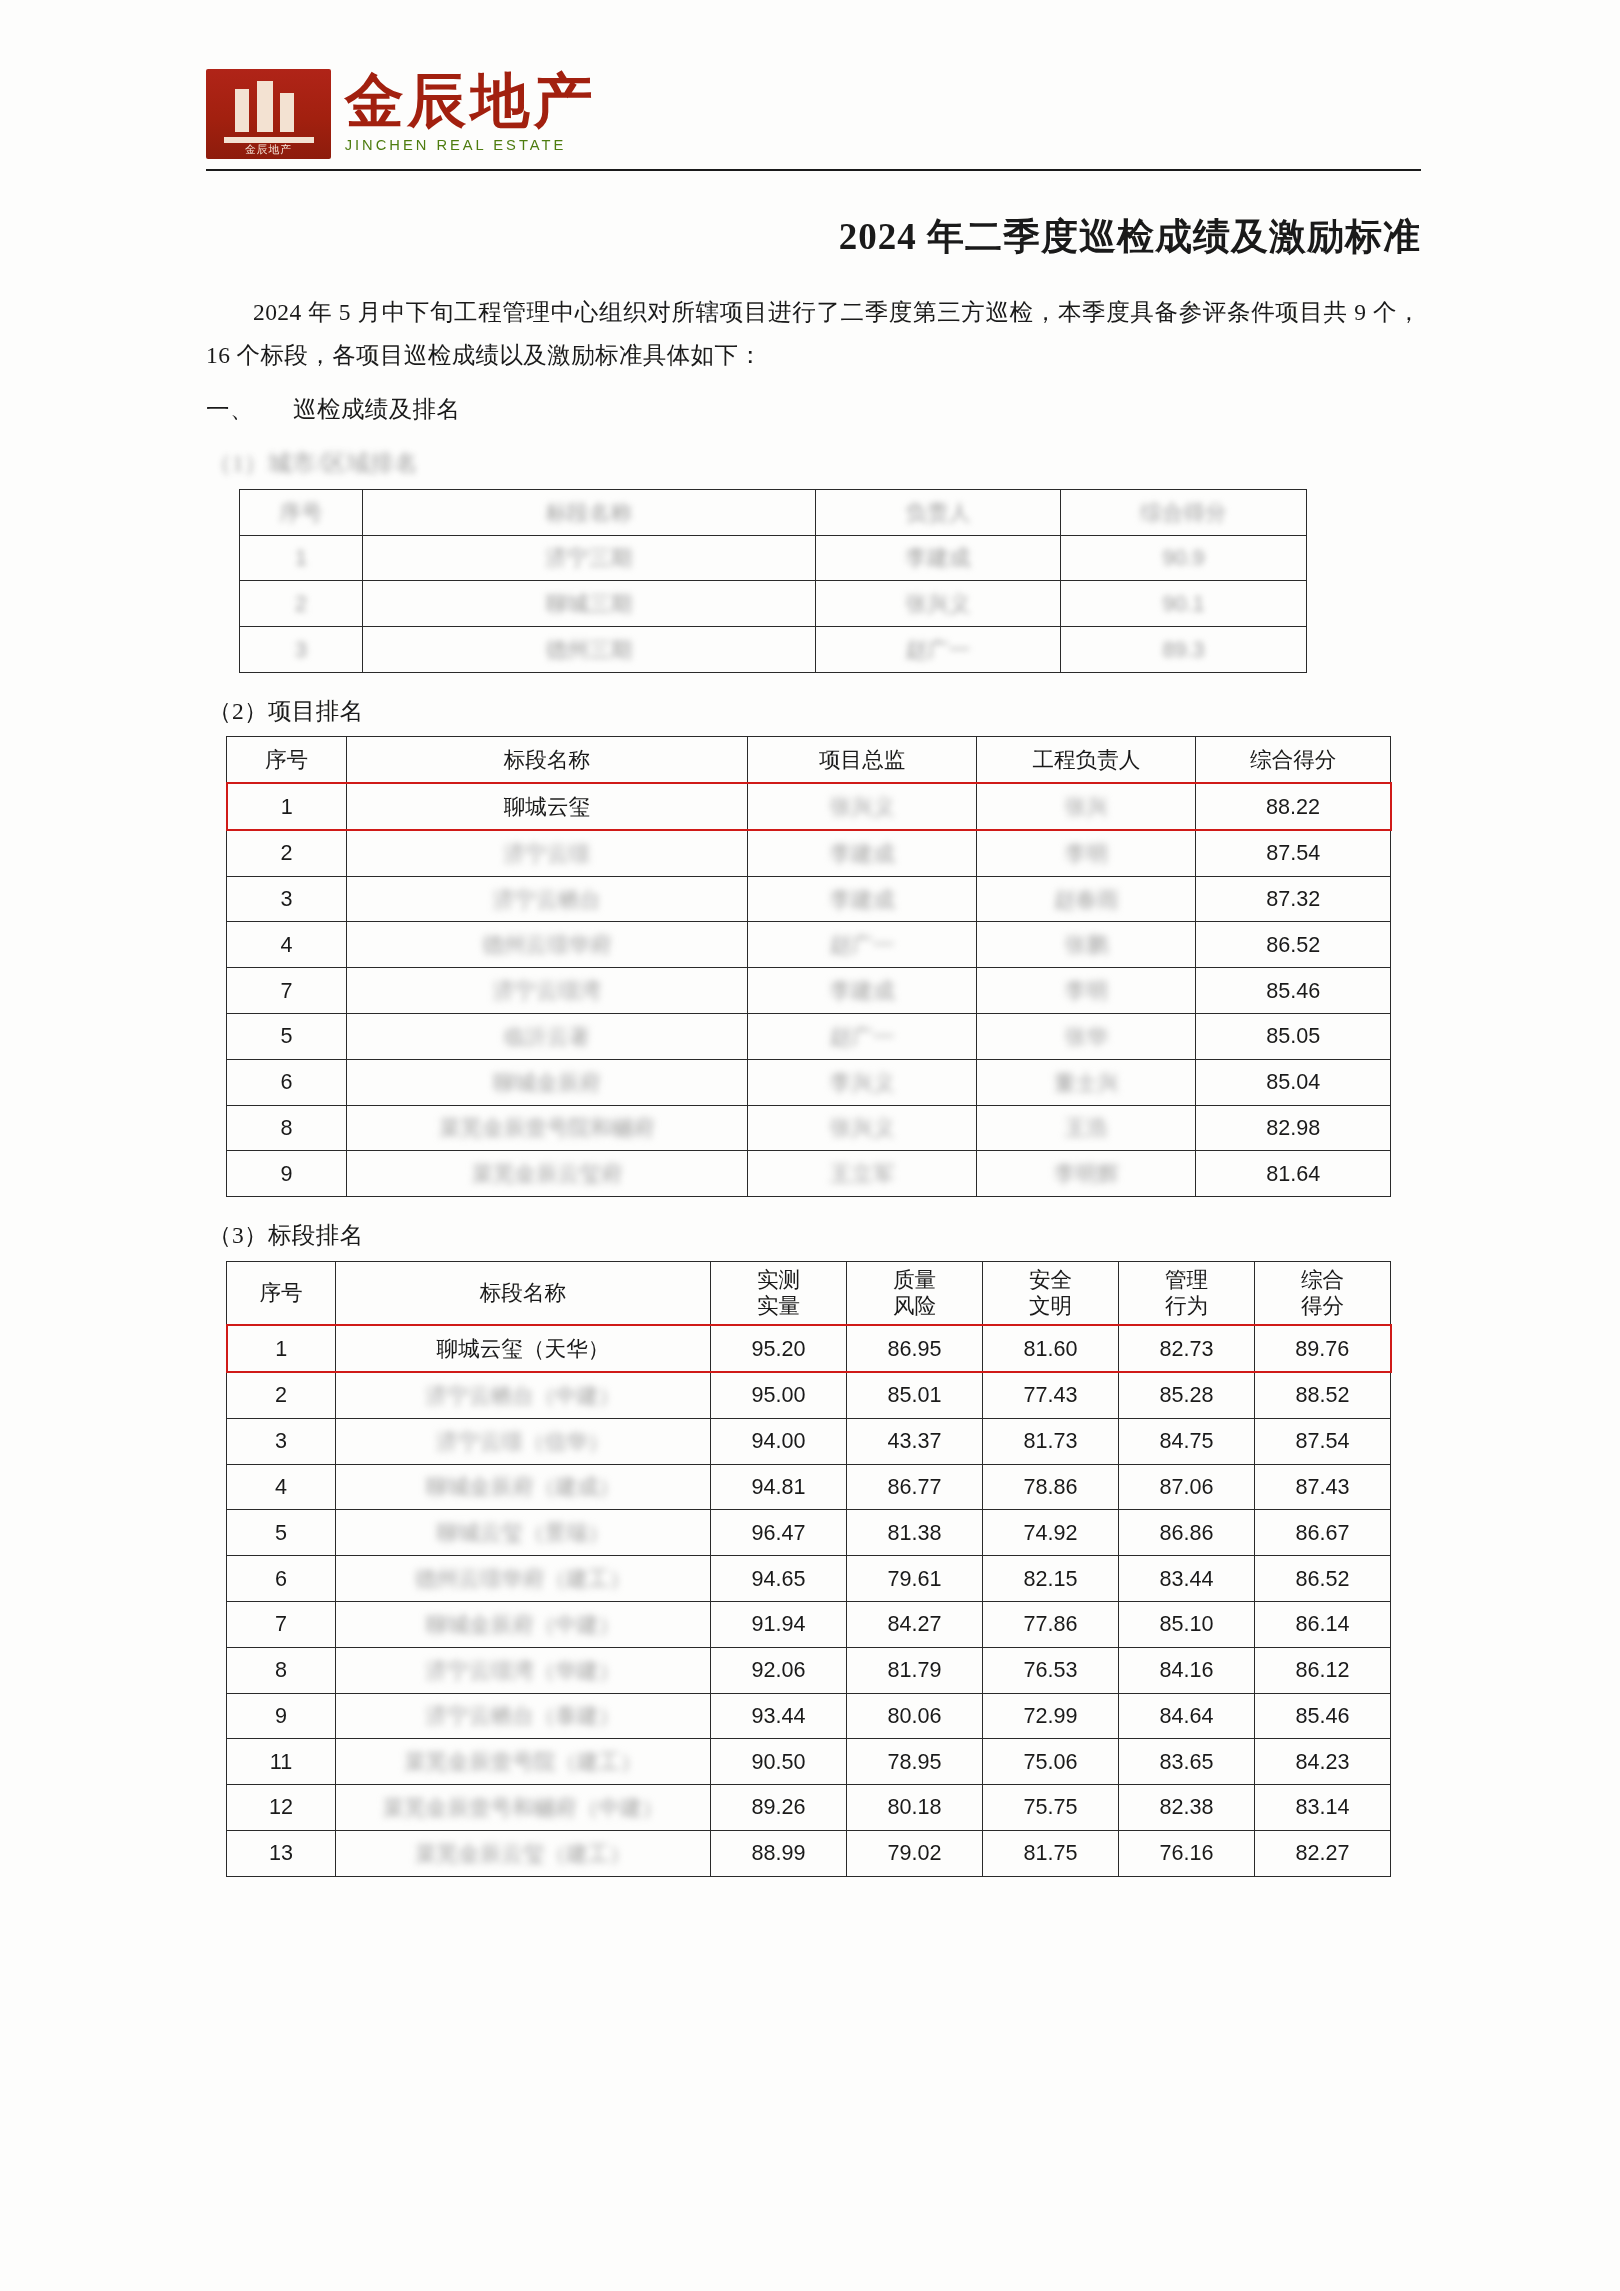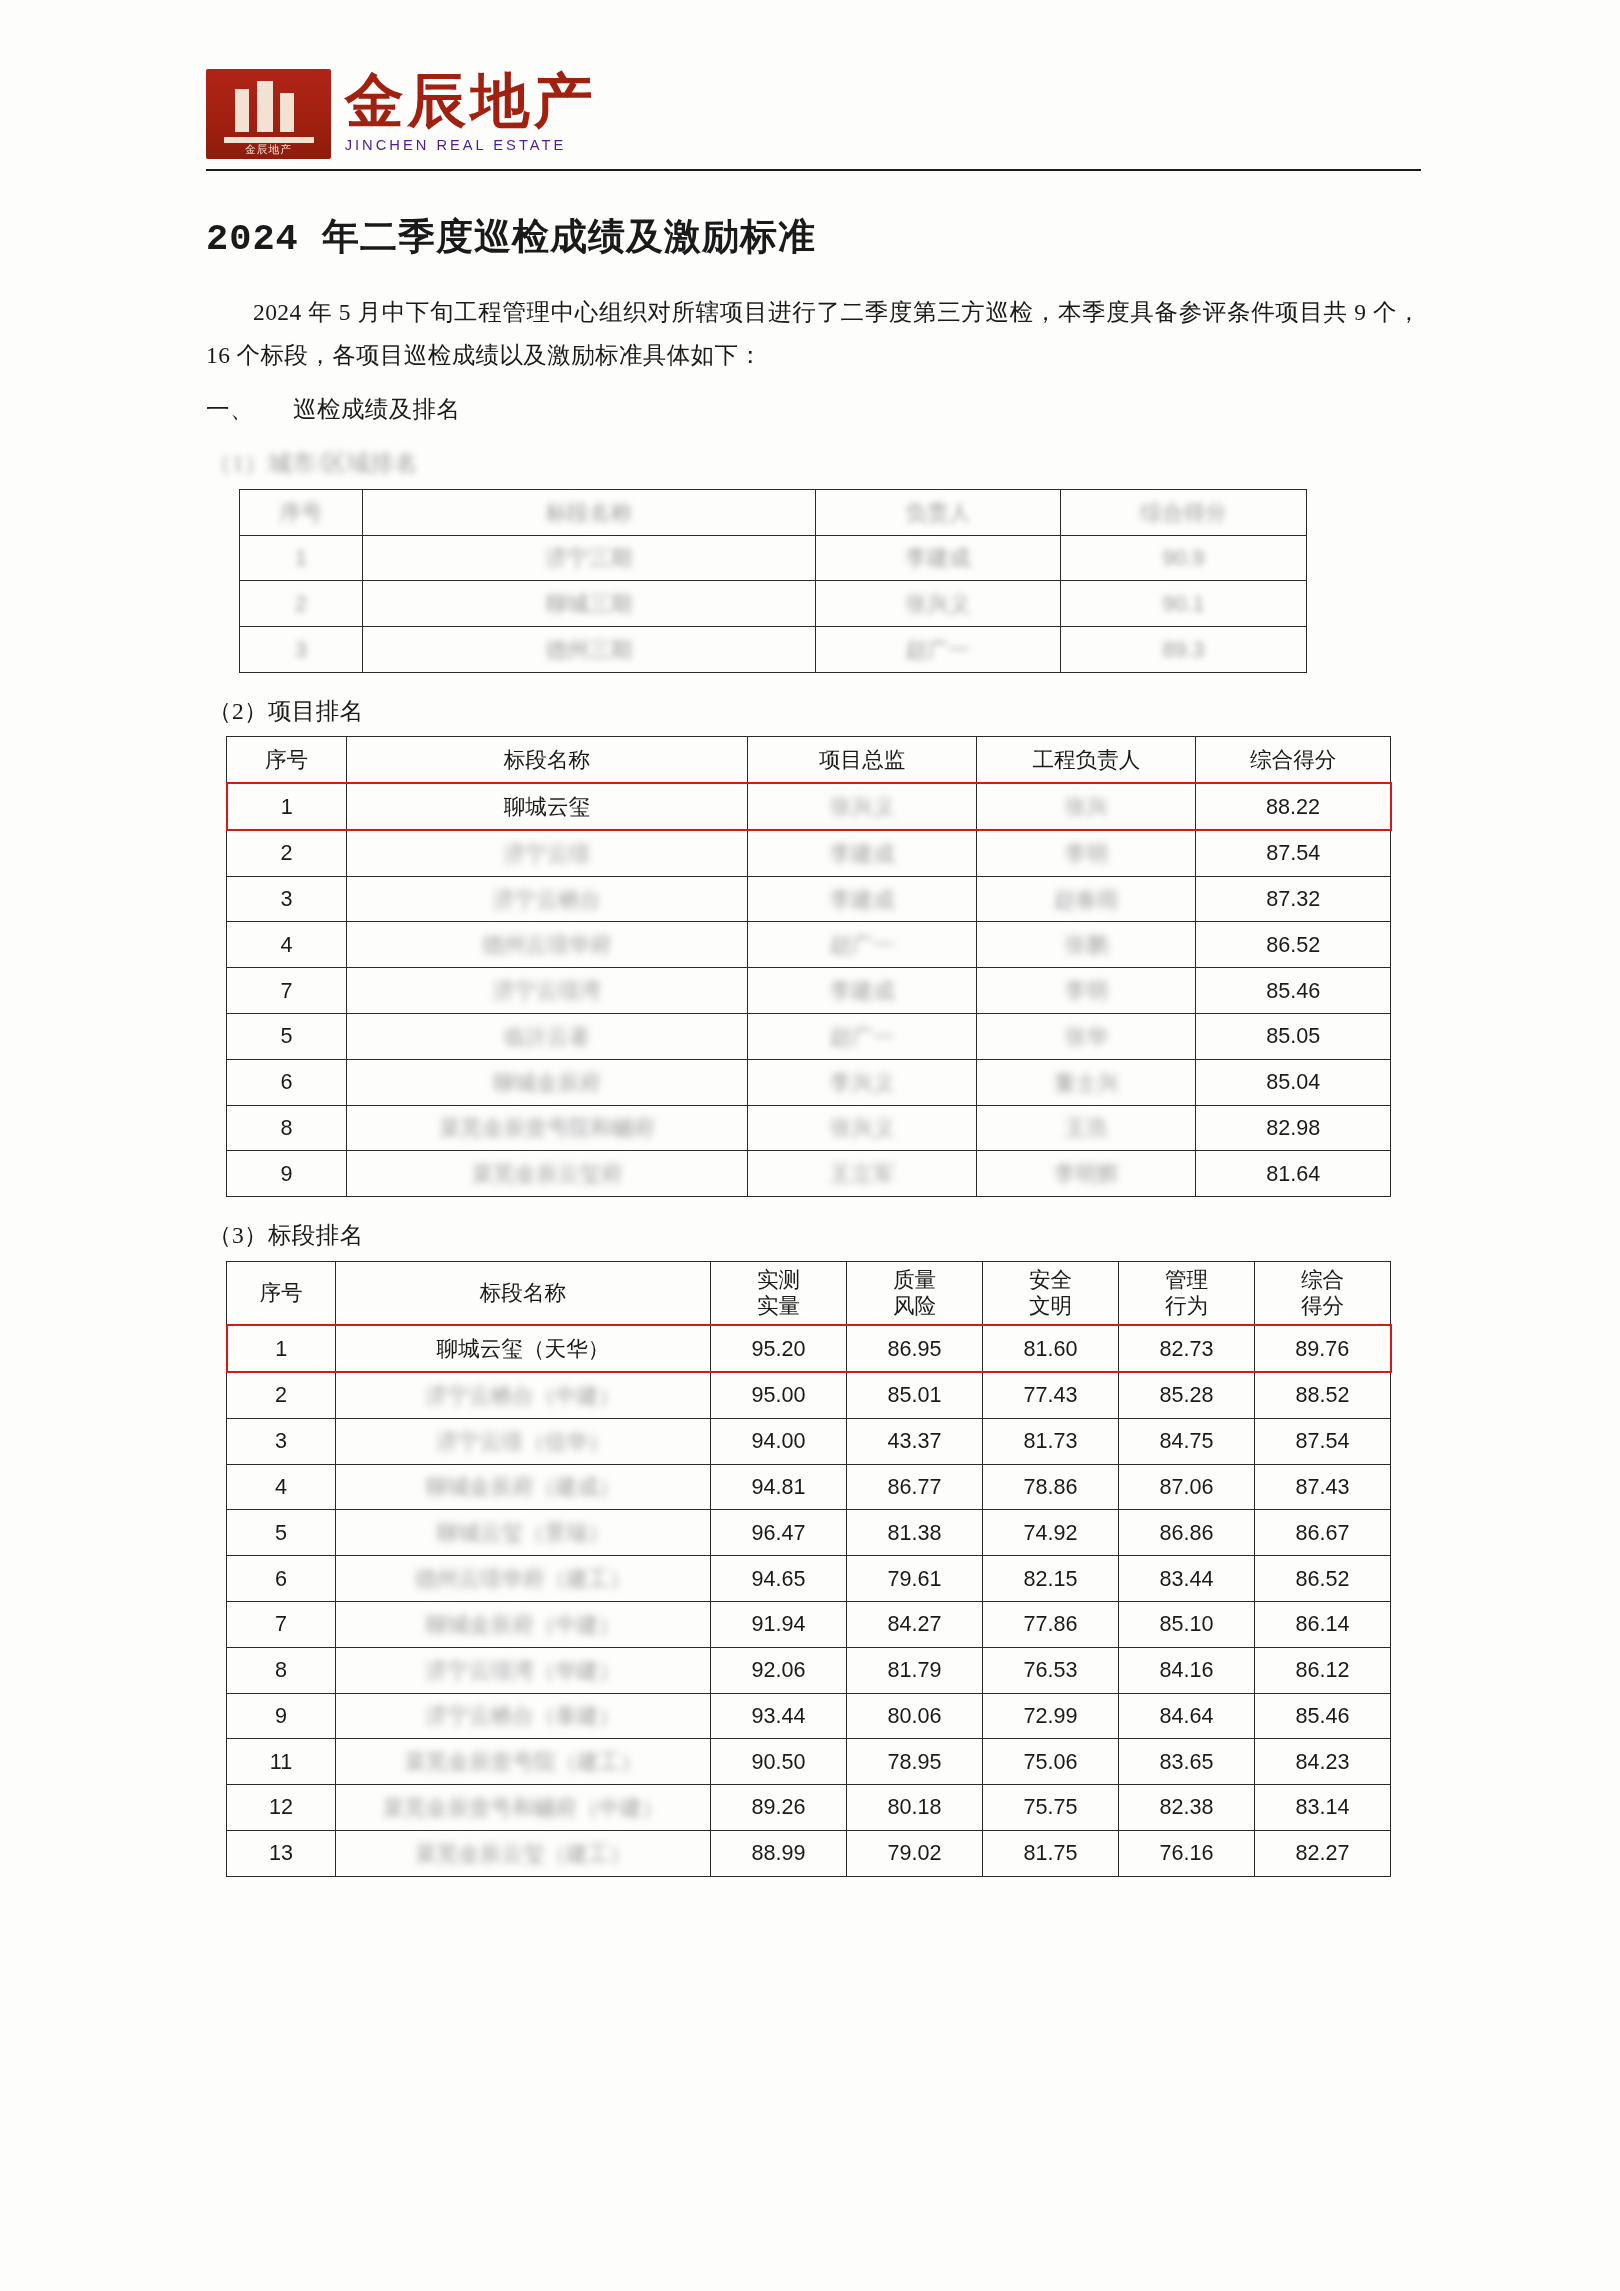--- a/index.html
+++ b/index.html
@@ -76,34 +76,34 @@
   .logo-cn {
     font-size: 59px;
     font-weight: bold;
     color: #a2200f;
     letter-spacing: 3.9px;
     line-height: 1.05;
     font-family: "Liberation Serif", serif;
   }
   .logo-en {
     font-size: 14.7px;
-    color: #4c1d95;
+    color: #4d7c0f;
     letter-spacing: 3px;
     font-family: "Liberation Sans", sans-serif;
     margin-top: 3.9px;
   }
 
   
   h1.doc-title {
-    text-align: left;
+    text-align: right;
     font-size: 37px;
     font-weight: bold;
     margin: 41px 0 29px 0;
     letter-spacing: 1px;
-    font-family: Liberation Mono, monospace;
+    font-family: Liberation Serif, serif;
   }
   p.body-par {
     font-size: 23.5px;
     line-height: 1.85;
     margin: 0 0 5.9px 0;
     text-align: justify;
     text-indent: 47px;
     letter-spacing: 0.4px;
   }
   .section-head {

